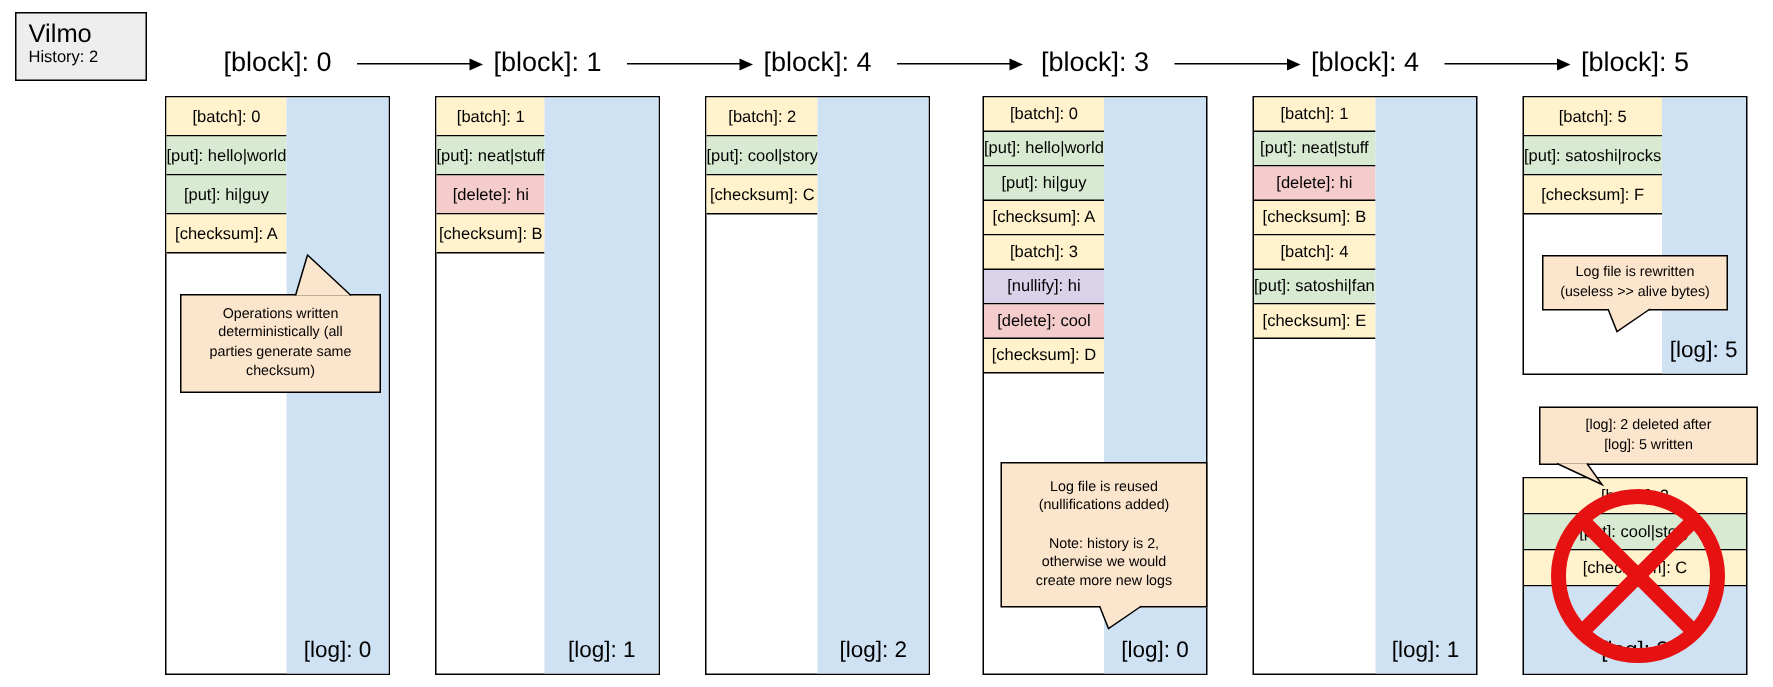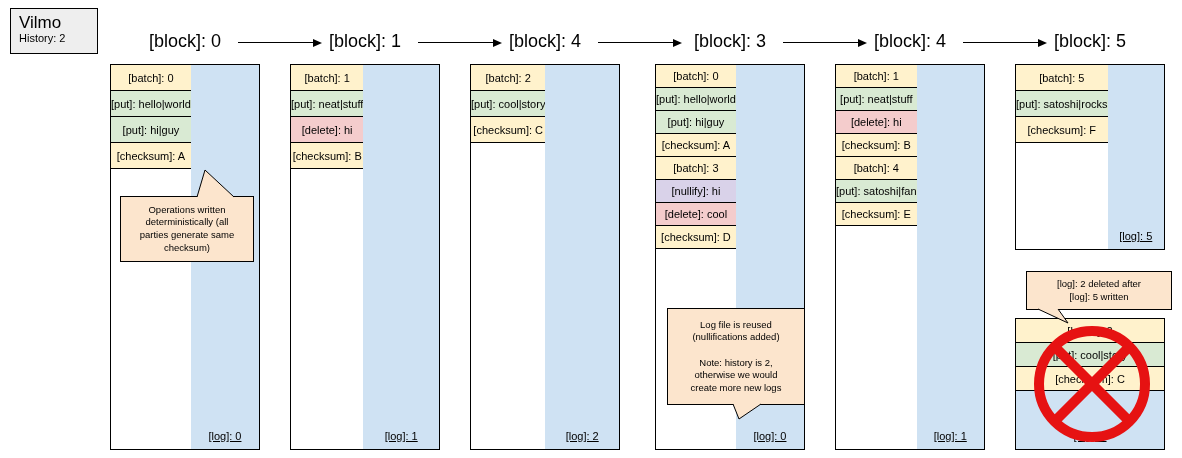--- a/index.html
+++ b/index.html
@@ -20,21 +20,21 @@
                     border-left:9px solid #000;border-top:4px solid transparent;
                     border-bottom:4px solid transparent;}
 
   .block-column{position:absolute;top:64px;width:150px;border:1px solid #000;
                 box-sizing:border-box;display:flex;flex-direction:row;background:#fff;}
   .op-row{flex:0 0 auto;height:26px;box-sizing:border-box;border-bottom:1px solid #000;
           display:flex;align-items:center;justify-content:center;font-size:11px;}
   .dense .op-row{height:23px;}
   .rows24 .op-row{height:24px;}
   .log-area{flex:1 1 auto;position:relative;}
-  .log-label{position:absolute;left:0;right:0;bottom:7px;text-align:center;font-size:11px;text-decoration:underline;}
+  .log-label{position:absolute;left:0;right:0;bottom:7px;text-align:center;font-size:15px;}
 
   .callout{position:absolute;z-index:5;}
   .callout-body{position:relative;width:100%;height:100%;border:1px solid #000;
                 box-sizing:border-box;display:flex;align-items:center;justify-content:center;
                 text-align:center;font-size:9.5px;line-height:1.32;white-space:pre-line;
                 padding:2px 5px;}
   .tail-svg{position:absolute;z-index:6;overflow:visible;}
 
   .crossed-block{position:absolute;left:1015px;top:318px;width:150px;height:132px;
                  border:1px solid #000;box-sizing:border-box;display:flex;
@@ -184,20 +184,27 @@
 
 Note: history is 2,
 otherwise we would
 create more new logs</div>
     <svg class="tail-svg" style="left:64px;top:95px" width="36" height="18">
       <path class="tail" d="M2,1 L8,16 L30,1" fill="#fce5cd" stroke="#000" stroke-width="1"></path>
     </svg>
   </div>
 
 
+  <div class="callout" style="left:1028px;top:170px;width:124px;height:37px">
+    <div class="callout-body" style="background: rgb(252, 229, 205);">Log file is rewritten
+(useless &gt;&gt; alive bytes)</div>
+    <svg class="tail-svg" style="left:42px;top:35px" width="36" height="18">
+      <path class="tail" d="M2,1 L8,16 L30,1" fill="#fce5cd" stroke="#000" stroke-width="1"></path>
+    </svg>
+  </div>
 
   <div class="callout" style="left:1026px;top:271px;width:146px;height:39px">
     <div class="callout-body" style="background: rgb(252, 229, 205);">[log]: 2 deleted after
 [log]: 5 written</div>
     <svg class="tail-svg" style="left:10px;top:37px" width="44" height="17">
       <path class="tail" d="M2,1 L32,15 L22,1" fill="#fce5cd" stroke="#000" stroke-width="1"></path>
     </svg>
   </div>
 
 </div>

